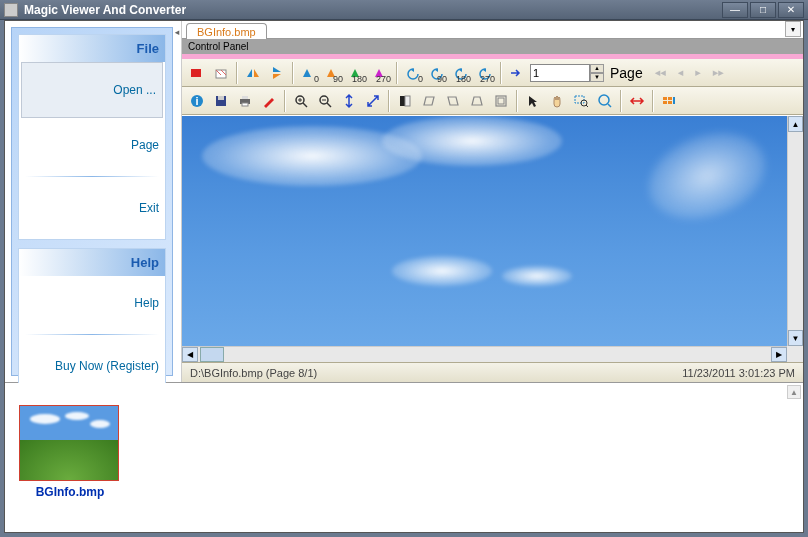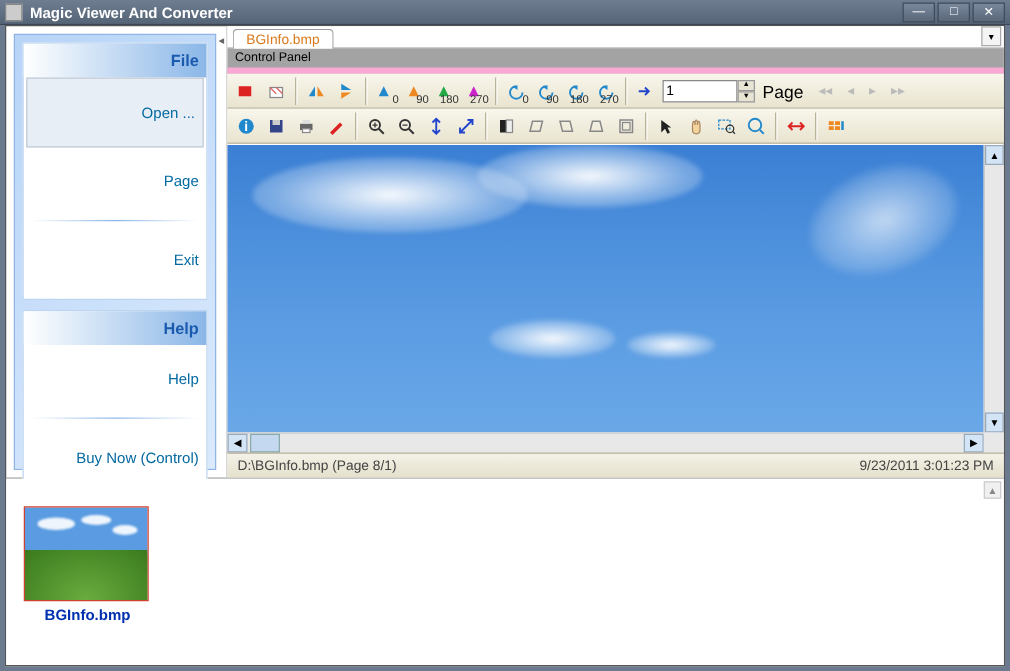--- a/index.html
+++ b/index.html
@@ -106,21 +106,21 @@
           <div class="menu-header">File</div>
           <div class="menu-item selected">Open ...</div>
           <div class="menu-item">Page</div>
           <div class="menu-sep"></div>
           <div class="menu-item">Exit</div>
         </div>
         <div class="menu-panel">
           <div class="menu-header">Help</div>
           <div class="menu-item">Help</div>
           <div class="menu-sep"></div>
-          <div class="menu-item">Buy Now (Control)</div>
+          <div class="menu-item">Buy Now (Register)</div>
         </div>
       </div>
       <div class="sidebar-collapse">◂</div>
     </div>
 
     <div class="main">
       <div class="tabbar">
         <div class="tab">BGInfo.bmp</div>
         <div class="tab-menu">▾</div>
       </div>
@@ -363,21 +363,21 @@
         <div class="hscroll">
           <div class="left">◀</div>
           <div class="thumb"></div>
           <div class="right">▶</div>
         </div>
         <div class="corner"></div>
       </div>
 
       <div class="statusbar">
         <span>D:\BGInfo.bmp   (Page 8/1)</span>
-        <span>9/23/2011 3:01:23 PM</span>
+        <span>11/23/2011 3:01:23 PM</span>
       </div>
     </div>
   </div>
 
   <div class="lower">
     <div class="lower-scroll-hint">▲</div>
     <div class="thumb-item">
       <div class="thumb-img">
         <div class="tc" style="top:8px;left:10px;width:30px;height:10px;"></div>
         <div class="tc" style="top:6px;left:45px;width:24px;height:8px;"></div>

